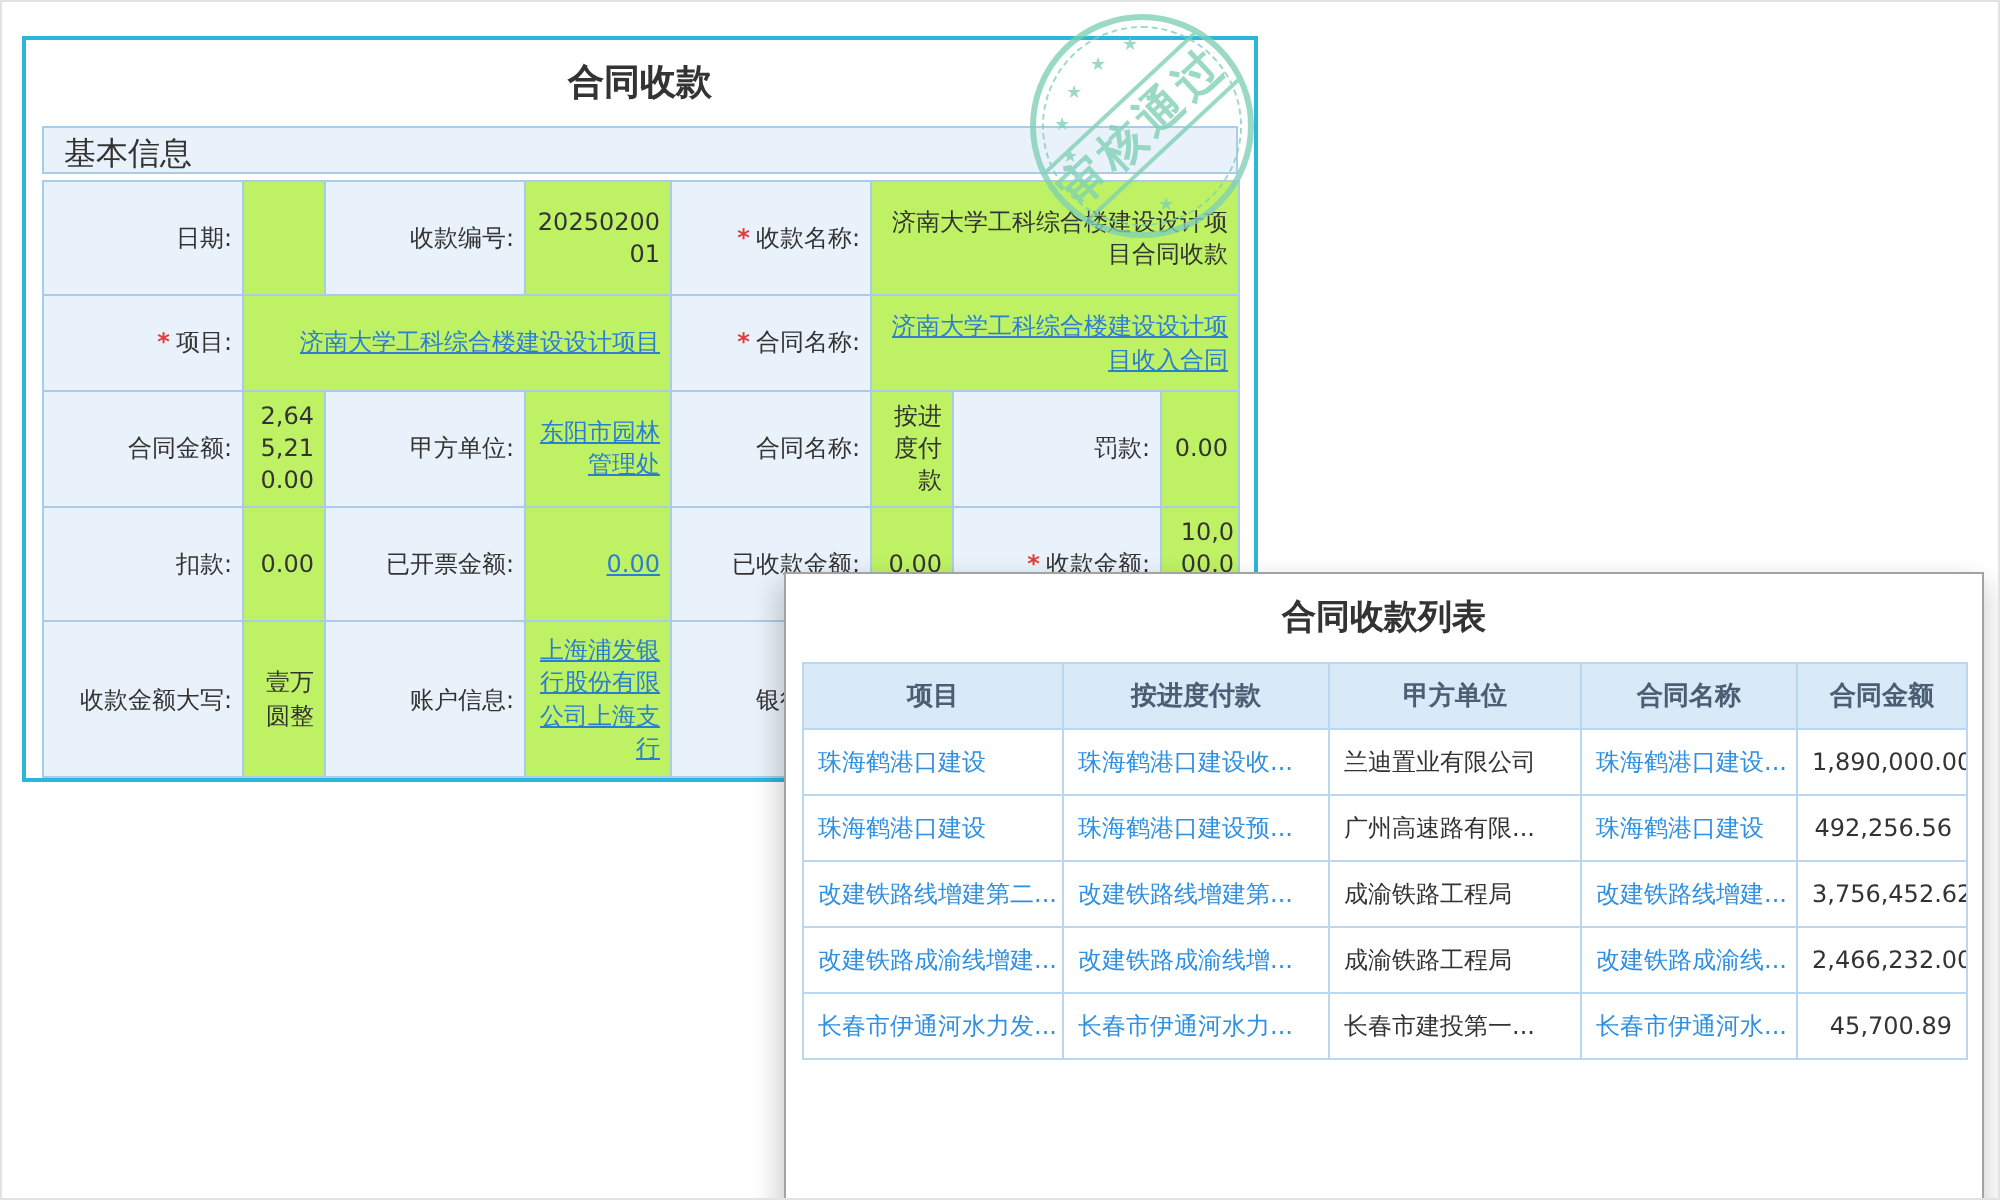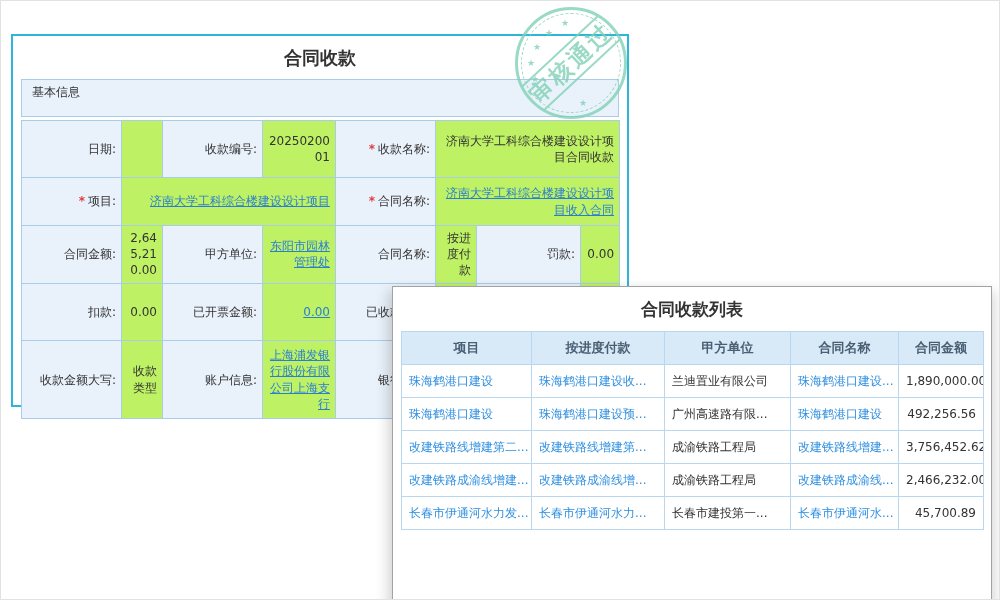--- a/index.html
+++ b/index.html
@@ -8,29 +8,29 @@
     background:#fff;
   }
   .page {
     position:relative; width:1000px; height:600px;
     background:#fff; border:1px solid #e2e2e2; overflow:hidden;
   }
 
   
   .panel1 {
     position:absolute; left:10px; top:17px; width:618px; height:373px;
-    background:#fff; border:2px solid #2eb6da; padding:0 8px; z-index:1;margin-top:16px;
+    background:#fff; border:2px solid #2eb6da; padding:0 8px; z-index:1;
   }
   .p1-title {
     text-align:center; font-size:18px; font-weight:bold; color:#333;
     padding:11px 0 10px 0; line-height:22px;
   }
   .section-bar {
     border:1px solid #a9cde9; background:#e9f2fa; color:#333;
-    font-size:12px; height:38px; line-height:25px; padding:0 10px;
+    font-size:16px; height:24px; line-height:25px; padding:0 10px;
   }
   .form-table {
     width:100%; border-collapse:collapse; table-layout:fixed; margin-top:3px;
   }
   .form-table td {
     border:1px solid #a9cde9; font-size:12px; color:#333;
     padding:4px 5px; line-height:1.35; vertical-align:middle; overflow:hidden;
   }
   .form-table td.lbl { text-align:right; background:#e9f1fa; }
   .form-table td.val { text-align:right; background:#bef264; word-break:break-all; }
@@ -131,21 +131,21 @@
         <td class="val">0.00</td>
         <td class="lbl">已开票金额:</td>
         <td class="val"><a>0.00</a></td>
         <td class="lbl">已收款金额:</td>
         <td class="val">0.00</td>
         <td class="lbl"><span class="star">*</span><span>收款金额:</span></td>
         <td class="val" style="padding:4px 2px">10,000.00</td>
       </tr>
       <tr style="height:78px">
         <td class="lbl">收款金额大写:</td>
-        <td class="val">收款类型</td>
+        <td class="val">壹万圆整</td>
         <td class="lbl">账户信息:</td>
         <td class="val"><a>上海浦发银行股份有限公司上海支行</a></td>
         <td class="lbl">银行账号:</td>
         <td class="val" colspan="3"></td>
       </tr>
     </tbody>
       </table>
   </div>
 
   <div class="stamp">

